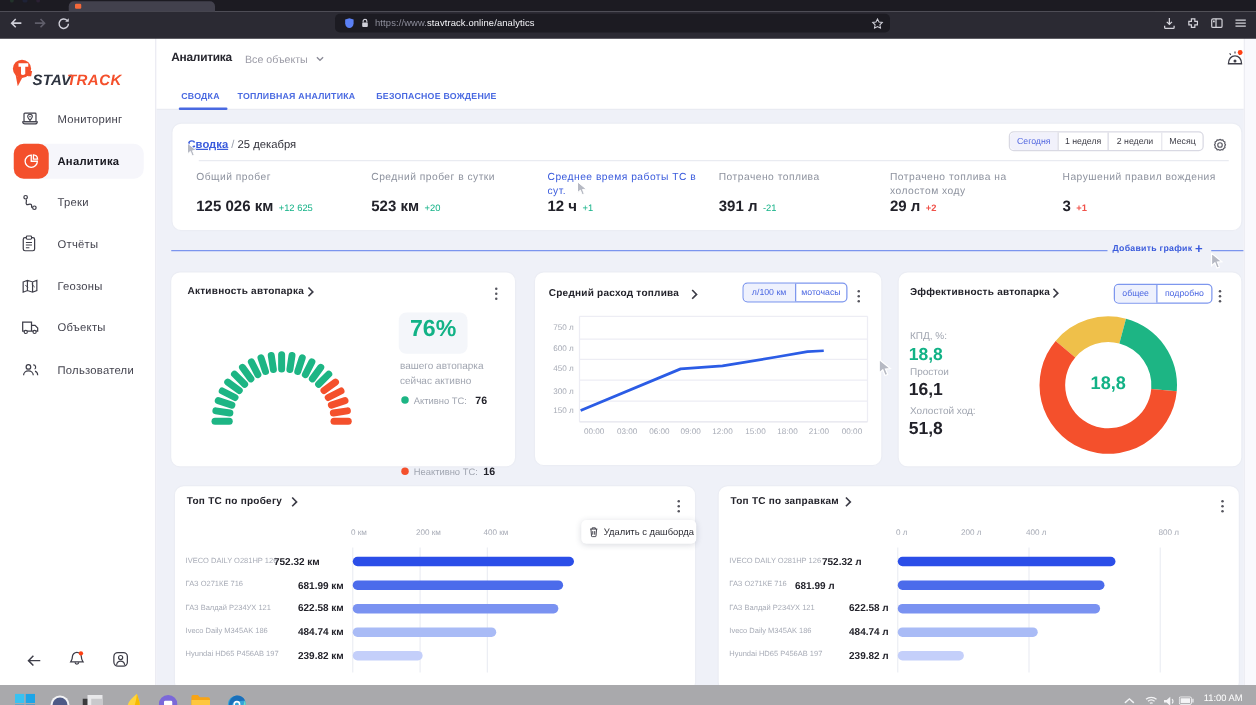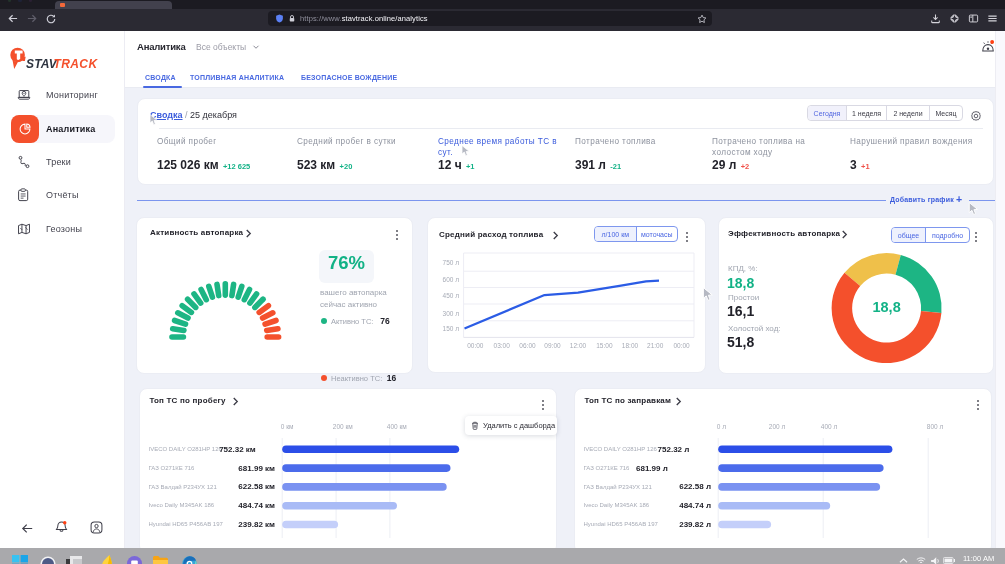--- a/index.html
+++ b/index.html
@@ -27,21 +27,21 @@
 #hobj { position:absolute; left:71px; top:14px; font-size:8.5px; color:#9b9ba6; }
 .apptab { position:absolute; top:46px; font-size:7px; font-weight:bold; letter-spacing:0.2px; color:#4969e1; }
 #tabline { position:absolute; left:18px; top:58px; width:39px; height:2px; background:#4969e1; border-radius:2px; }
 
 #content { position:absolute; left:126px; top:61px; width:879px; height:459px; background:#eff1f8; }
 .card { position:absolute; background:#ffffff; border:1px solid #ebedf4; border-radius:8px; }
 .ctitle { font-size:8px; letter-spacing:-0.1px; font-weight:bold; color:#23232b; letter-spacing:0.2px; }
 .scol { position:absolute; top:37px; width:130px; }
 .slab { font-size:8.2px; color:#8d929e; line-height:1.35; letter-spacing:0.4px; }
 .sval { position:absolute; left:0; top:22px; font-size:12px; font-weight:bold; color:#22222a; white-space:nowrap; }
-.sgrn { font-size:7.5px; color:#13b287; font-weight:bold; margin-left:1px; }
+.sgrn { font-size:7.5px; color:#13b287; font-weight:normal; margin-left:1px; }
 .sred { font-size:7.5px; color:#f0524a; font-weight:bold; margin-left:1px; }
 #btngroup { position:absolute; left:669px; top:6px; height:16px; display:flex; border:1px solid #d9d9e3; border-radius:4px; background:#fff; }
 .dots { position:absolute; width:3px; height:11px; }
 .dots::before { content:""; position:absolute; left:0; top:1px; width:2px; height:2px; border-radius:50%; background:#55555e; box-shadow:0 4px 0 #55555e, 0 8px 0 #55555e; }
 .tgl { position:absolute; height:16px; display:flex; border:1px solid #7e97ee; border-radius:4px; font-size:7px; background:#fff; }
 .ylab { position:absolute; left:0; width:31px; text-align:right; font-size:6.5px; color:#a7abb6; }
 .xlab { position:absolute; top:124px; width:28px; text-align:center; font-size:6.5px; color:#a7abb6; margin-left:-14px; }
 .pbtn { font-size:7px; color:#3c3c46; display:flex; align-items:center; justify-content:center; height:14px; }
 
 #taskbar { position:absolute; left:0; top:548px; width:1005px; height:16px; background:#a9a9ac; overflow:hidden; }
@@ -169,20 +169,36 @@
             <path stroke="#3e3e49" stroke-width="1.2" d="M5 8.5h7M5 11.5h7M5 14.5h4"></path>
           </svg>
         <div class="mtext">Отчёты</div>
       </div>
       <div class="menuitem" style="top:187px;">
         <svg class="micon" width="14" height="13" viewBox="0 0 20 19">
             <path fill="none" stroke="#3e3e49" stroke-width="1.4" d="M2 4.5l5-2 6 2 5-2v12l-5 2-6-2-5 2zM7 2.5v12M13 4.5v12"></path>
             <path fill="none" stroke="#3e3e49" stroke-width="1.1" d="M4.5 8l3 3M12 7l3.5 3.5"></path>
           </svg>
         <div class="mtext">Геозоны</div>
+      </div>
+      <div class="menuitem" style="top:220px;">
+        <svg class="micon" width="15" height="12" viewBox="0 0 21 17">
+            <path fill="none" stroke="#3e3e49" stroke-width="1.4" d="M1.5 2.5h10v10h-10zM11.5 6h4l3 3v3.5h-7z"></path>
+            <circle cx="5" cy="13.5" r="1.8" fill="#ffffff" stroke="#3e3e49" stroke-width="1.3"></circle>
+            <circle cx="15" cy="13.5" r="1.8" fill="#ffffff" stroke="#3e3e49" stroke-width="1.3"></circle>
+          </svg>
+        <div class="mtext">Объекты</div>
+      </div>
+      <div class="menuitem" style="top:254px;">
+        <svg class="micon" width="15" height="12" viewBox="0 0 21 17">
+            <circle cx="8" cy="5" r="2.6" fill="none" stroke="#3e3e49" stroke-width="1.4"></circle>
+            <path fill="none" stroke="#3e3e49" stroke-width="1.4" d="M2.5 14.5c0-3 2.4-5 5.5-5s5.5 2 5.5 5"></path>
+            <path fill="none" stroke="#3e3e49" stroke-width="1.3" d="M13.5 2.7a2.6 2.6 0 011.5 4.8M15.5 9.8c1.9.7 3 2.4 3 4.7"></path>
+          </svg>
+        <div class="mtext">Пользователи</div>
       </div>
       <svg width="13" height="11" viewBox="0 0 16 14" style="position:absolute;left:21px;top:495px;">
           <path fill="none" stroke="#3e3e49" stroke-width="1.5" d="M14 7H2M7 2L2 7l5 5"></path>
         </svg>
       <svg width="13" height="14" viewBox="0 0 18 19" style="position:absolute;left:55px;top:492px;">
           <path fill="none" stroke="#3e3e49" stroke-width="1.4" d="M9 2.5a5 5 0 015 5c0 3.5 1.5 4.5 2 5.5H2c.5-1 2-2 2-5.5a5 5 0 015-5z"></path>
           <path fill="none" stroke="#3e3e49" stroke-width="1.4" d="M7 13.5a2 2 0 004 0"></path>
           <circle cx="13.5" cy="3.5" r="2.4" fill="#ff4013"></circle>
         </svg>
       <svg width="13" height="13" viewBox="0 0 18 18" style="position:absolute;left:90px;top:493px;">

